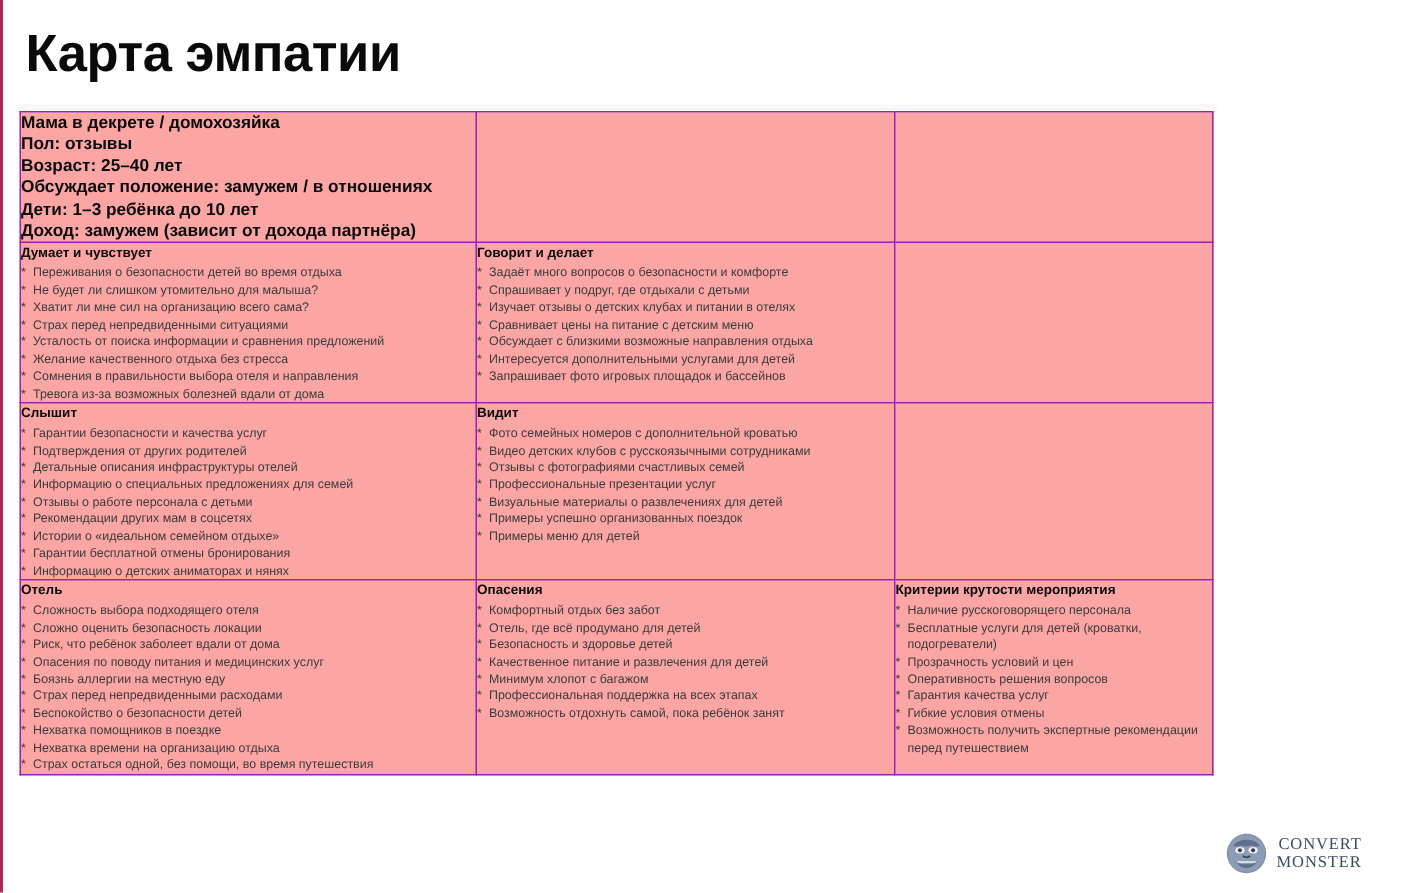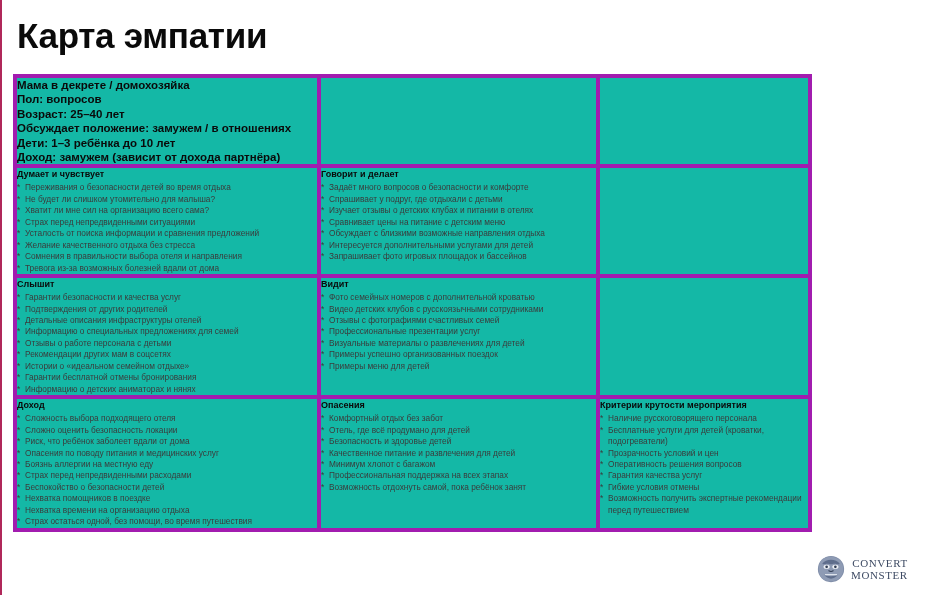--- a/index.html
+++ b/index.html
@@ -55,24 +55,24 @@
     top: 74px;
     width: 795px;
     border-collapse: collapse;
     table-layout: fixed;
   }
   .emap col.c1 { width: 304px; }
   .emap col.c2 { width: 279px; }
   .emap col.c3 { width: 212px; }
 
   .emap td {
-    border: 4px solid #a21caf;
+    border: 1px solid #a21caf;
     vertical-align: top;
     padding: 0;
-    background: #14b8a6;
+    background: #fca5a5;
   }
 
   .persona-cell {
     padding: 4px 5px 6px 5px;
   }
   .persona-line {
     font-size: 11.5px;
     font-weight: bold;
     line-height: 14.4px;
     color: #0a0a0a;
@@ -147,21 +147,21 @@
   <table class="emap">
     <colgroup>
       <col class="c1">
       <col class="c2">
       <col class="c3">
     </colgroup>
     <tbody>
       <tr>
         <td class="persona-cell">
           <div class="persona-line">Мама в декрете / домохозяйка</div>
-          <div class="persona-line">Пол: вопросов</div>
+          <div class="persona-line">Пол: отзывы</div>
           <div class="persona-line">Возраст: 25–40 лет</div>
           <div class="persona-line">Обсуждает положение: замужем / в отношениях</div>
           <div class="persona-line">Дети: 1–3 ребёнка до 10 лет</div>
           <div class="persona-line">Доход: замужем (зависит от дохода партнёра)</div>
         </td>
         <td class="empty-cell"></td>
         <td class="empty-cell"></td>
       </tr>
 
       <tr>
@@ -218,21 +218,21 @@
               <li><span class="ast">*</span>Визуальные материалы о развлечениях для детей</li>
               <li><span class="ast">*</span>Примеры успешно организованных поездок</li>
               <li><span class="ast">*</span>Примеры меню для детей</li>
             </ul>
         </td>
         <td class="empty-cell"></td>
       </tr>
 
       <tr>
         <td class="quad-cell">
-          <div class="quad-title">Доход</div>
+          <div class="quad-title">Отель</div>
           <ul class="quad-list">
               <li><span class="ast">*</span>Сложность выбора подходящего отеля</li>
               <li><span class="ast">*</span>Сложно оценить безопасность локации</li>
               <li><span class="ast">*</span>Риск, что ребёнок заболеет вдали от дома</li>
               <li><span class="ast">*</span>Опасения по поводу питания и медицинских услуг</li>
               <li><span class="ast">*</span>Боязнь аллергии на местную еду</li>
               <li><span class="ast">*</span>Страх перед непредвиденными расходами</li>
               <li><span class="ast">*</span>Беспокойство о безопасности детей</li>
               <li><span class="ast">*</span>Нехватка помощников в поездке</li>
               <li><span class="ast">*</span>Нехватка времени на организацию отдыха</li>

